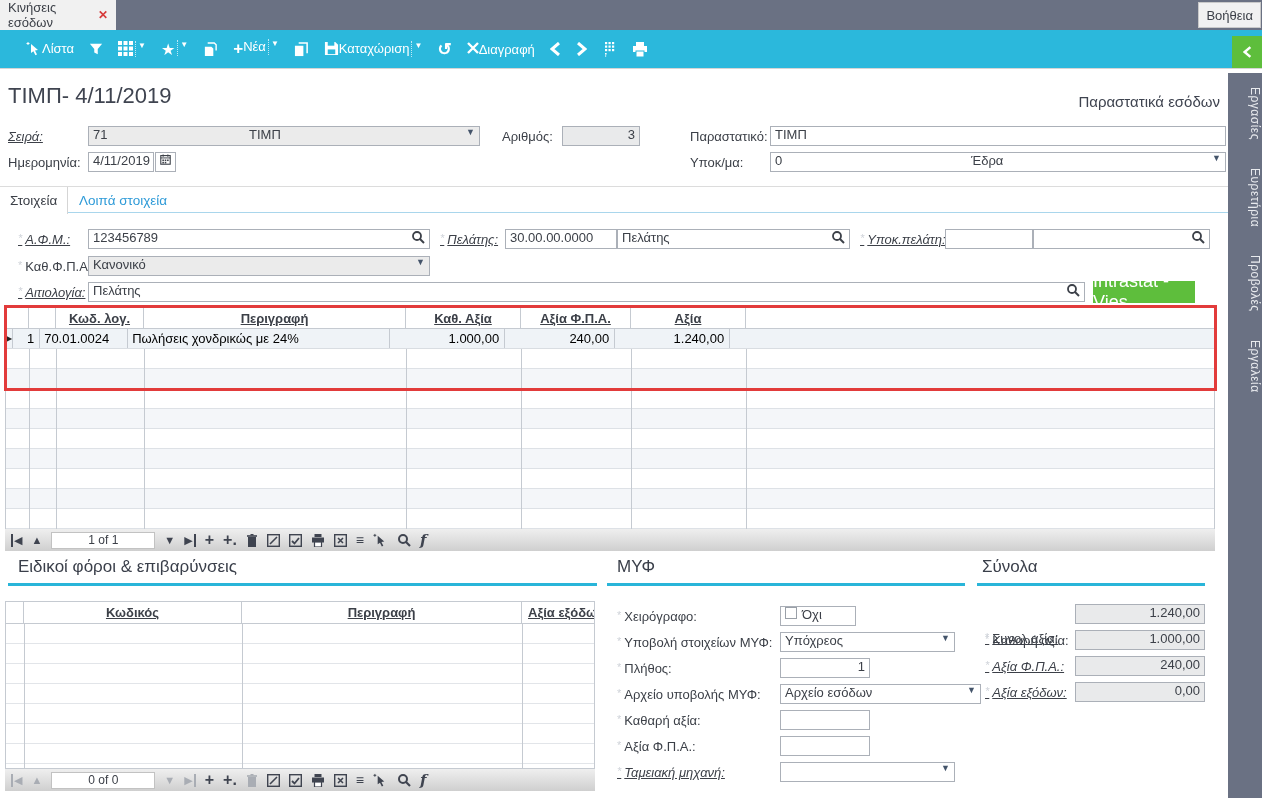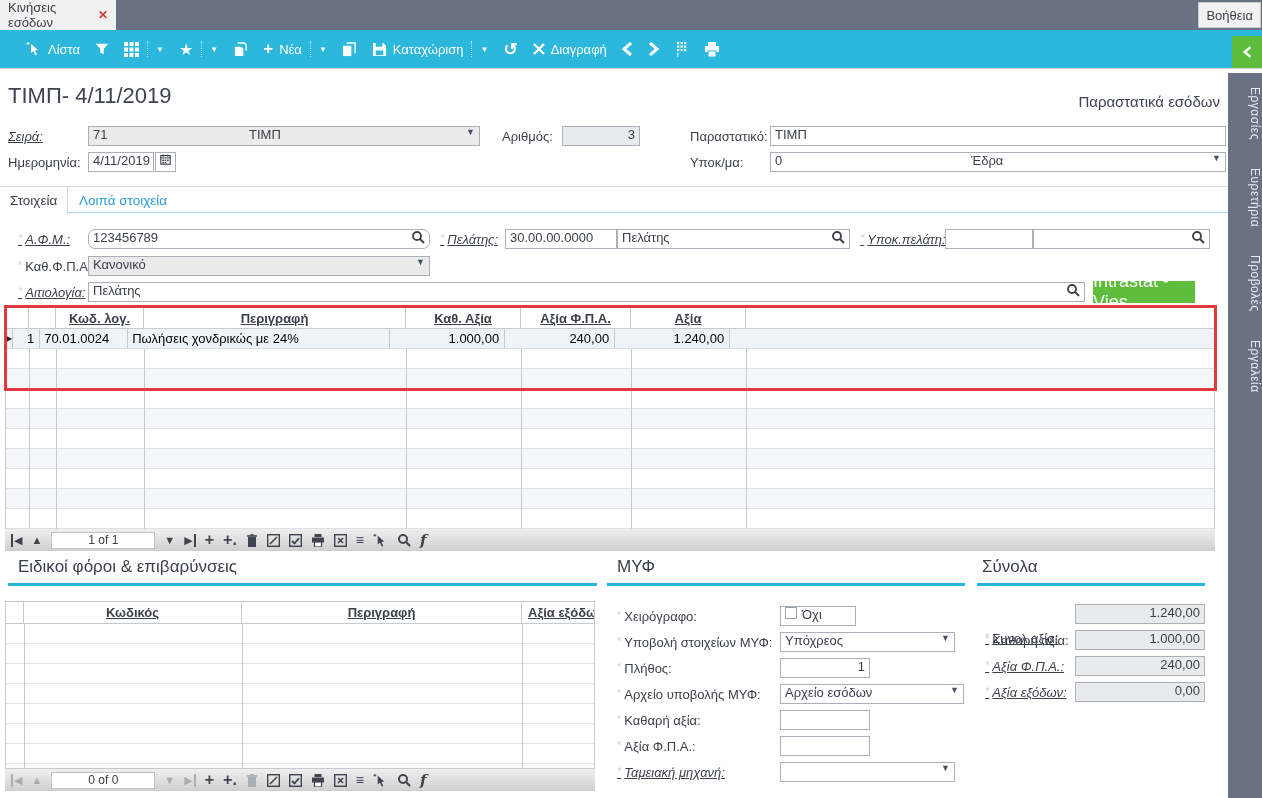--- a/index.html
+++ b/index.html
@@ -10,21 +10,21 @@
   .tabbar { position:absolute; left:0; top:0; width:1262px; height:30px; background:#6A7183; }
   .doc-tab { position:absolute; left:0; top:0; height:30px; width:116px; background:#F1F1F1; color:#3C4048;
              display:flex; align-items:center; gap:7px; padding:0 8px; font-size:13px; }
   .doc-tab .x { color:#D63A3A; font-weight:bold; font-size:12px; cursor:pointer; }
   .help-btn { position:absolute; right:1px; top:2px; height:26px; background:#F1F1F1; color:#3C4048;
               font-size:13px; display:flex; align-items:center; padding:0 7px; border:1px solid #C9C9C9; }
 
   
   .toolbar { position:absolute; left:0; top:30px; width:1262px; height:38px; background:#2BB8DC;
              display:flex; align-items:center; color:#fff; font-size:13px; padding-left:26px; }
-  .tb { display:flex; align-items:center; gap:6px; margin-right:15px; cursor:pointer; white-space:nowrap; }
+  .tb { display:flex; align-items:flex-start; margin-right:15px; cursor:pointer; white-space:nowrap; }
   .tb svg { display:block; }
   .tb .sep { width:0; border-left:1px dotted #BDE9F6; height:16px; margin:0 2px; }
   .tb .dd { font-size:8px; }
   .side-toggle { position:absolute; right:0; top:6px; width:30px; height:32px; background:#5EBE3C; color:#fff;
                  display:flex; align-items:center; justify-content:center; font-size:13px; font-weight:bold; cursor:pointer; }
 
   
   .main { position:absolute; left:0; top:68px; width:1262px; height:730px; background:#fff; border-top:1px solid #D5D5D5; }
   .sidebar { position:absolute; right:0; top:4px; width:34px; height:726px; background:#6A7183; }
   .sidebar .vtab { writing-mode:vertical-rl; color:#E8EAEE; font-size:12px; letter-spacing:.5px;
@@ -286,21 +286,21 @@
     <div class="tabstrip">
       <div class="ptab active">
         <span>Στοιχεία</span>
       </div>
       <div class="ptab inactive">
         <span>Λοιπά στοιχεία</span>
       </div>
     </div>
 
     <span class="lb u req" style="left:18px; top:163px;">Α.Φ.Μ.:</span>
-    <div class="fld" style="left:88px; top:160px; width:342px;border-radius:7px;">
+    <div class="fld" style="left:88px; top:160px; width:342px;">
       <span>123456789</span>
       <span class="mag"><svg width="14" height="14" viewBox="0 0 14 14">
             <circle cx="6" cy="6" r="4" fill="none" stroke="#3C4048" stroke-width="1.8"></circle>
             <path d="M9 9l4 4" stroke="#3C4048" stroke-width="2"></path>
           </svg></span>
     </div>
     <span class="lb u req" style="left:440px; top:163px;">Πελάτης:</span>
     <div class="fld" style="left:505px; top:160px; width:112px;">
       <span>30.00.00.0000</span>
     </div>
@@ -515,21 +515,21 @@
       <span>Υπόχρεος</span>
       <span class="chev">▼</span>
     </div>
 
     <span class="lb req myf-lb" style="top:592px;">Πλήθος:</span>
     <div class="fld right" style="left:780px; top:589px; width:90px;">
       <span>1</span>
     </div>
 
     <span class="lb req myf-lb" style="top:618px;">Αρχείο υποβολής ΜΥΦ:</span>
-    <div class="fld" style="left:780px; top:615px; width:184px;">
+    <div class="fld" style="left:780px; top:615px; width:201px;">
       <span>Αρχείο εσόδων</span>
       <span class="chev">▼</span>
     </div>
 
     <span class="lb req myf-lb" style="top:644px;">Καθαρή αξία:</span>
     <div class="fld" style="left:780px; top:641px; width:90px;"></div>
 
     <span class="lb req myf-lb" style="top:670px;">Αξία Φ.Π.Α.:</span>
     <div class="fld" style="left:780px; top:667px; width:90px;"></div>
 

